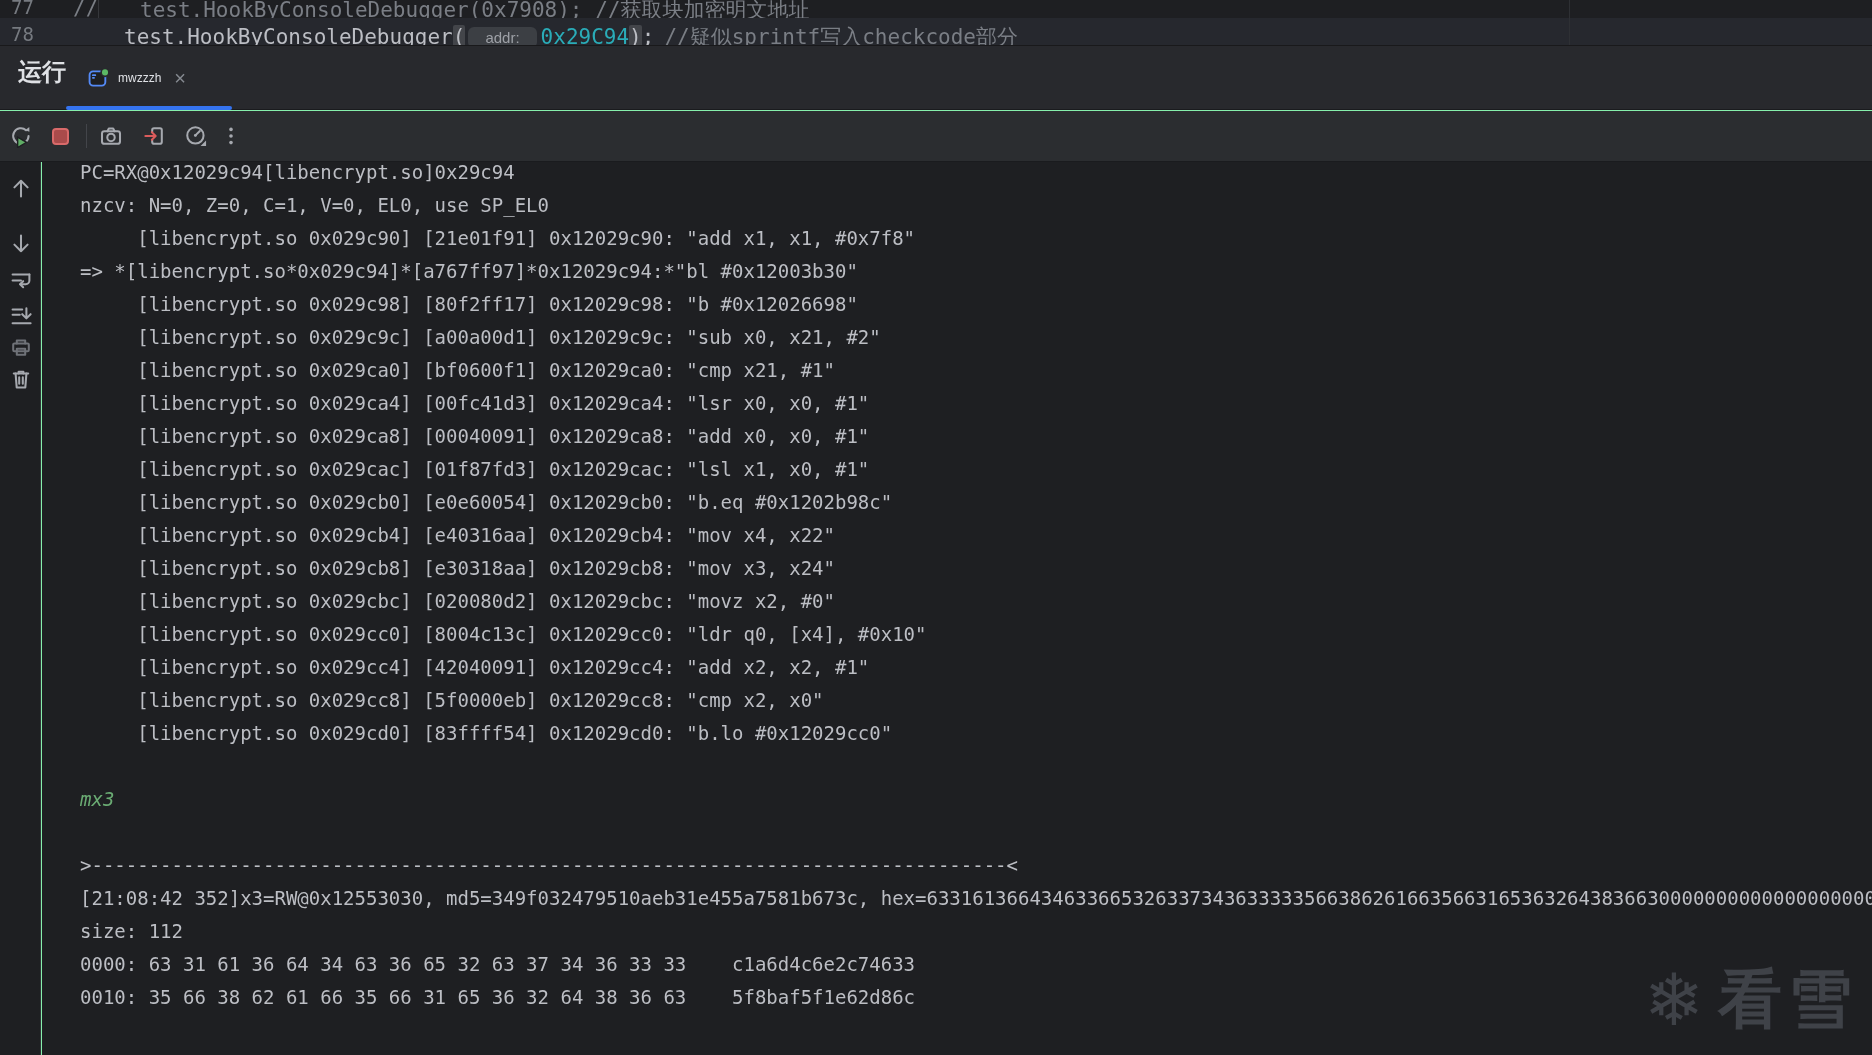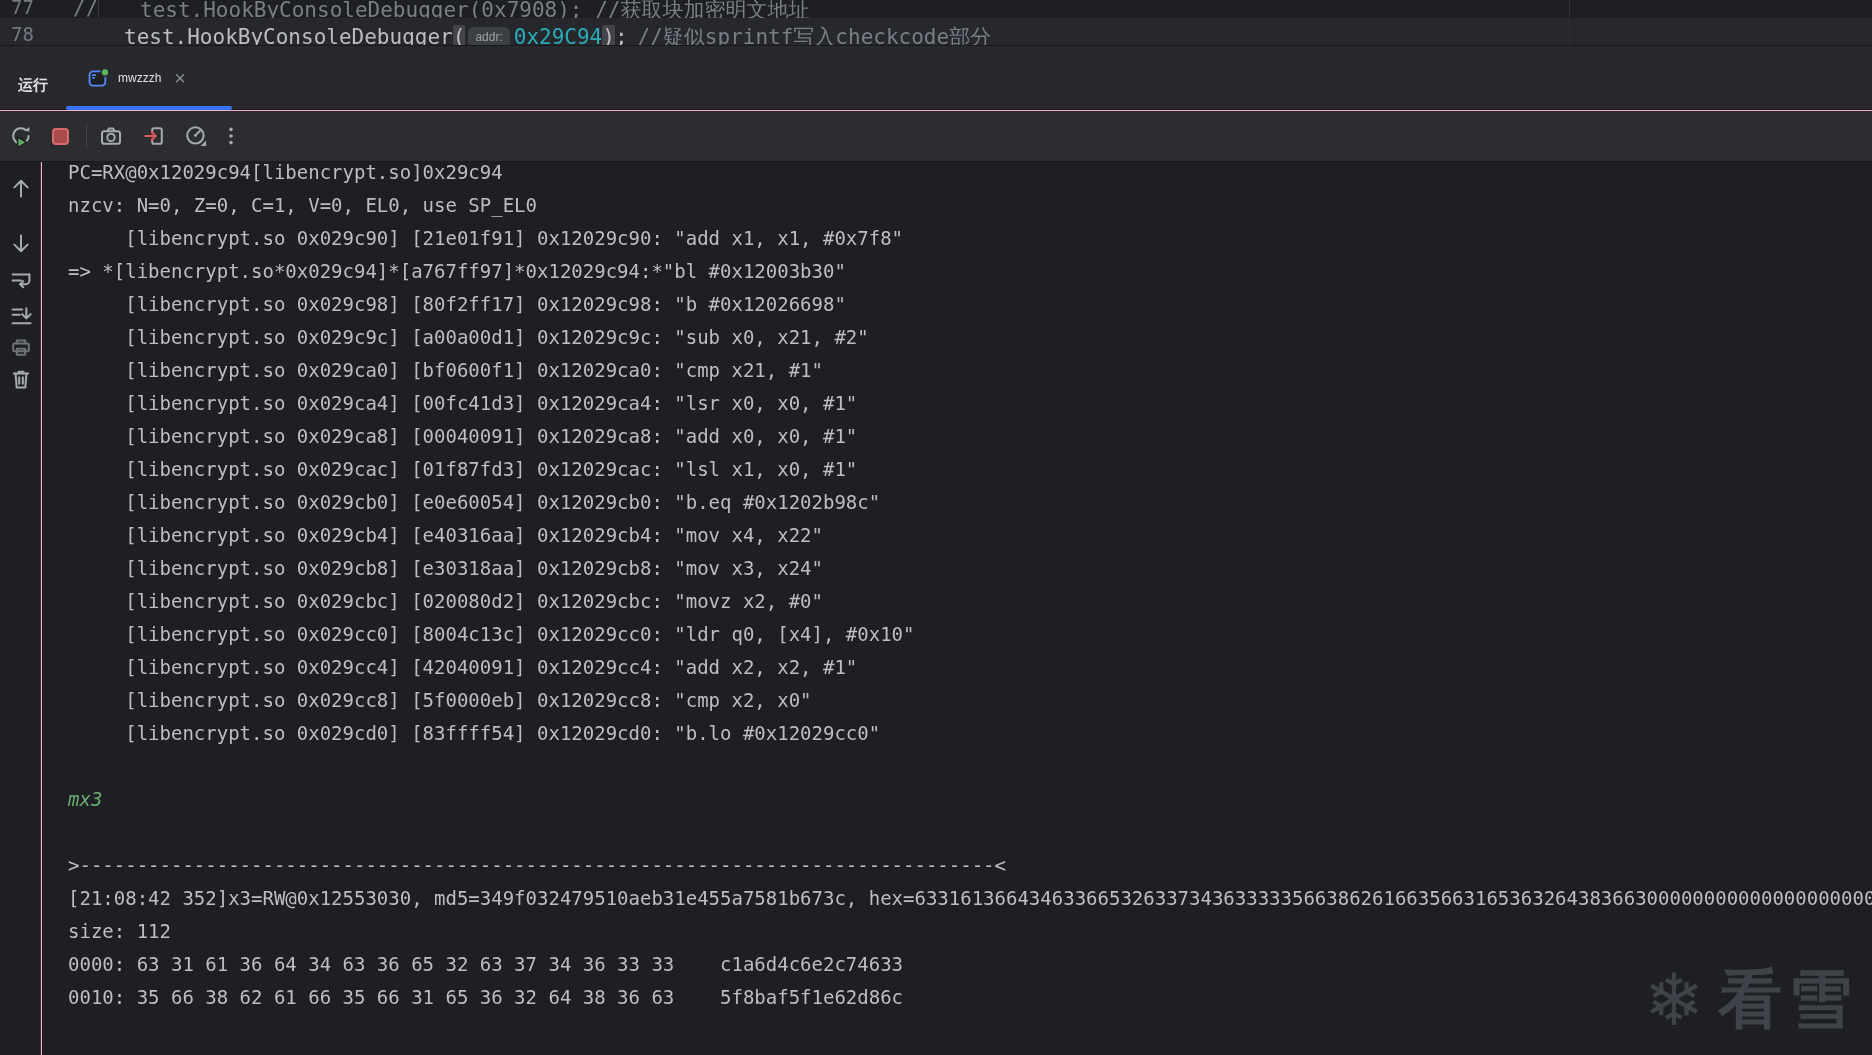--- a/index.html
+++ b/index.html
@@ -1,63 +1,63 @@
 <!DOCTYPE html>
 <html><head>
 <meta charset="utf-8">
 <style>
   * { margin:0; padding:0; box-sizing:border-box; }
   html,body { width:1872px; height:1055px; overflow:hidden; background:#1e1f22; }
-  .screen { position:relative; width:1872px; height:1055px; background:#f9a8d4;
+  .screen { position:relative; width:1872px; height:1055px; background:#86efac;
             font-family:"Liberation Sans", sans-serif; }
 
   
   .editor { position:absolute; left:0; top:0; width:1872px; height:45px; background:#1e1f22; overflow:hidden; }
   .ed-row { position:absolute; left:0; width:1872px; font-family:"DejaVu Sans Mono", monospace; font-size:21px; }
   .row77 { top:0; height:18px; }
   .row78 { top:18px; height:27px; background:#26282e; }
   .gutter-num { position:absolute; left:0; top:-4px; width:34px; text-align:right; color:#767a80; font-size:19px; }
   .row78 .gutter-num { top:5px; }
   .cmt { color:#7a7e85; }
   .code { color:#bcbec4; }
   .abs { position:absolute; top:-4px; white-space:pre; }
   .indent-guide { position:absolute; left:98px; top:0; width:1px; height:18px; background:#35373b; }
   .margin-guide { position:absolute; left:1569px; top:0; width:1px; height:45px; background:#2e3034; }
   .code-flex { position:absolute; left:124px; top:5px; display:flex; align-items:center; white-space:pre; }
   .paren-hl { background:#43454a; color:#bcbec4; border-radius:2px; }
-  .hint-badge { display:inline-block; background:#3c3f44; color:#9da0a6; font-size:12px; line-height:21px;
-                padding:0 7px; margin:0 4px 0 3px; border-radius:6px; font-family:"Liberation Sans", sans-serif; }
+  .hint-badge { display:inline-block; background:#3c3f44; color:#9da0a6; font-size:15px; line-height:21px;
+                padding:0 17px; margin:0 4px 0 3px; border-radius:6px; font-family:"Liberation Sans", sans-serif; }
   .num-cyan { color:#2aacb8; }
   .cmt-after { margin-left:10px; }
 
   
   .rw-header { position:absolute; left:0; top:45px; width:1872px; height:65px; background:#28292d;
                border-top:1px solid #19191b; border-bottom:1px solid #1a1b1e; }
-  .rw-title { position:absolute; left:18px; top:30px; font-size:15px; font-weight:bold; color:#dfe1e5; }
+  .rw-title { position:absolute; left:18px; top:10px; font-size:24px; font-weight:bold; color:#dfe1e5; }
   .rw-tab { position:absolute; left:66px; top:0; height:64px; width:166px; display:flex; align-items:center;
             gap:9px; padding-left:22px; cursor:default; }
   .tab-label { font-size:12px; color:#dfe1e5; }
   .tab-close { font-size:20px; color:#868a91; margin-left:4px; }
   .tab-underline { position:absolute; left:0; bottom:0; width:166px; height:4px; background:#3574f0; border-radius:2px; }
 
   
   .rw-toolbar { position:absolute; left:0; top:111px; width:1872px; height:51px; background:#2b2d30;
                 border-bottom:1px solid #1a1b1e; }
   .tbtn { position:absolute; top:12px; width:26px; height:26px; display:flex; align-items:center; justify-content:center; }
   .tsep { position:absolute; left:86px; top:13px; width:1px; height:24px; background:#43454a; }
   .stop-sq { width:17px; height:17px; background:#a94b4b; border:2px solid #d96a6a; border-radius:4px; }
 
   
   .left-strip { position:absolute; left:0; top:162px; width:41px; height:893px; background:#1e1f22;
                 border-right:1px solid #313438; }
   .sbtn { position:absolute; left:8px; width:26px; height:26px; display:flex; align-items:center; justify-content:center; }
 
   
   .console { position:absolute; left:42px; top:162px; width:1830px; height:893px; background:#1e1f22;
-             overflow:hidden; padding-left:26px; }
+             overflow:hidden; padding-left:38px; }
   .console-lines { margin-top:-6px; }
   .console-line { height:33px; line-height:33px; white-space:pre; font-family:"DejaVu Sans Mono", monospace;
                   font-size:19px; color:#bcbec4; overflow:hidden; }
   .console-line.stdin { color:#6aab73; font-style:italic; }
 
   
   .watermark { position:absolute; right:14px; bottom:12px; display:flex; align-items:center; gap:14px;
                color:#3f4248; }
   .wm-flake { font-size:72px; line-height:72px; }
   .wm-text { font-size:64px; font-weight:bold; letter-spacing:6px; }

